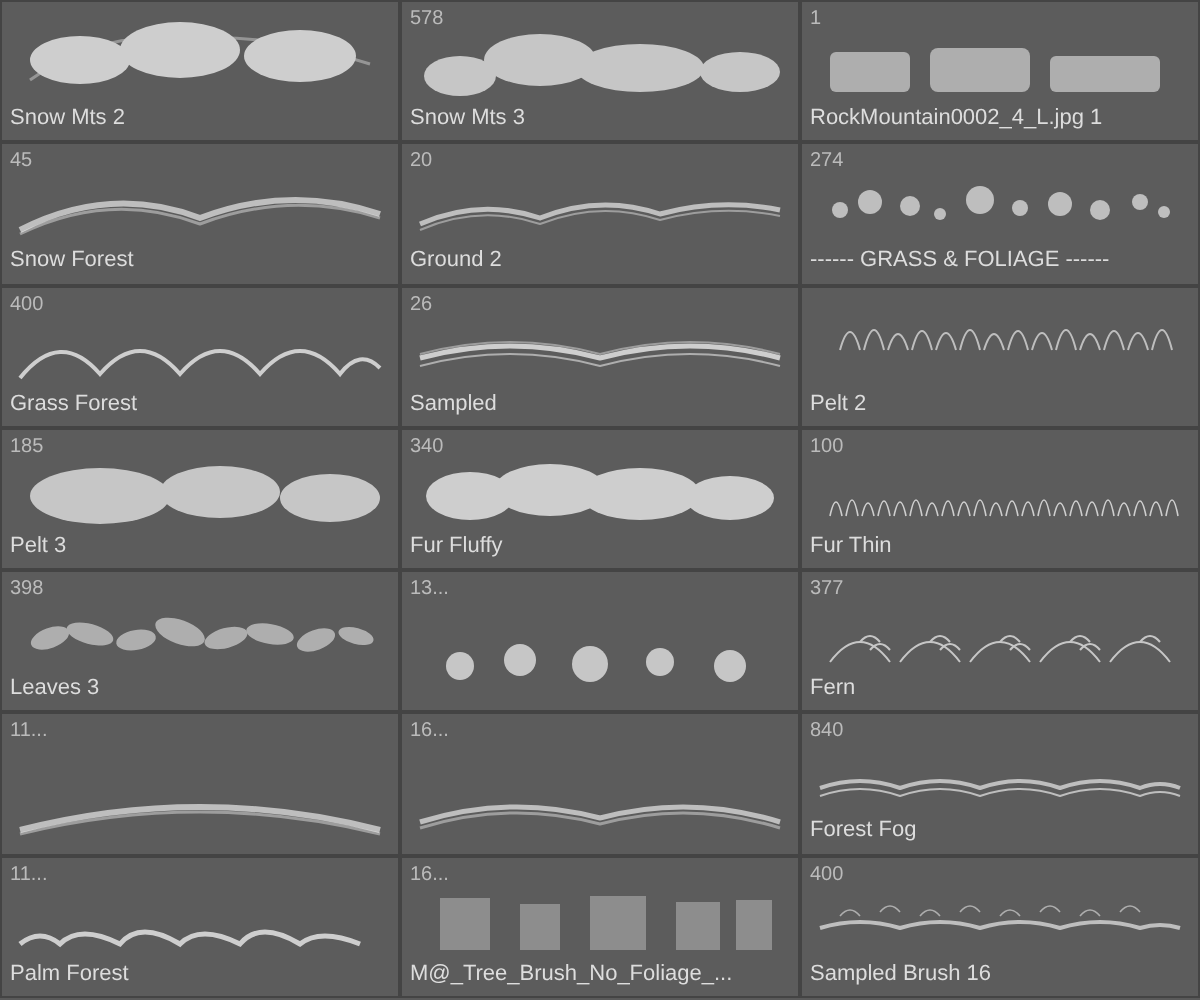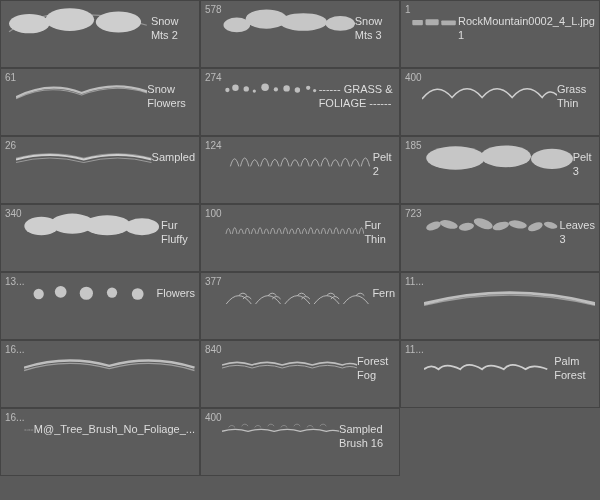--- a/index.html
+++ b/index.html
@@ -16,35 +16,35 @@
       display: grid;
       grid-template-columns: repeat(3, 1fr);
       width: 600px;
     }
     .cell {
       border: 1px solid #444;
       padding: 3px 4px 4px 4px;
       background: #5c5c5c;
       min-height: 68px;
       display: flex;
-      flex-direction: row;
+      flex-direction: column;
       justify-content: space-between;
       cursor: pointer;
       position: relative;
     }
     .cell-number {
       color: #bbb;
       font-size: 10px;
       line-height: 1.2;
     }
     .cell-name {
       color: #ddd;
       font-size: 11px;
       line-height: 1.3;
-      margin-top: 10px;
+      margin-top: 0;
     }
     .brush-preview {
       width: 100%;
       height: 36px;
       display: flex;
       align-items: center;
       justify-content: center;
       overflow: hidden;
     }
     .brush-preview svg {
@@ -91,28 +91,38 @@
           <g fill="white" opacity="0.5">
             <rect x="5" y="10" width="40" height="20" rx="3"></rect>
             <rect x="55" y="8" width="50" height="22" rx="4"></rect>
             <rect x="115" y="12" width="55" height="18" rx="3"></rect>
           </g>
         </svg>
       </div>
       <span class="cell-name">RockMountain0002_4_L.jpg 1</span>
     </div>
     <div class="cell">
-      <span class="cell-number">61</span>
+      <span class="cell-number">45</span>
       <div class="brush-preview">
         <svg viewBox="0 0 180 36">
           <path d="M0,28 Q45,5 90,22 Q135,5 180,20" stroke="white" stroke-width="3" fill="none" opacity="0.6"></path>
           <path d="M0,30 Q45,8 90,25 Q135,8 180,22" stroke="white" stroke-width="1.5" fill="none" opacity="0.4"></path>
         </svg>
       </div>
-      <span class="cell-name">Snow Flowers</span>
+      <span class="cell-name">Snow Forest</span>
+    </div>
+    <div class="cell">
+      <span class="cell-number">20</span>
+      <div class="brush-preview">
+        <svg viewBox="0 0 180 36">
+          <path d="M0,25 Q30,12 60,22 Q90,10 120,20 Q150,12 180,18" stroke="white" stroke-width="2.5" fill="none" opacity="0.6"></path>
+          <path d="M0,28 Q30,15 60,25 Q90,13 120,23 Q150,15 180,21" stroke="white" stroke-width="1" fill="none" opacity="0.4"></path>
+        </svg>
+      </div>
+      <span class="cell-name">Ground 2</span>
     </div>
     <div class="cell">
       <span class="cell-number">274</span>
       <div class="brush-preview">
         <svg viewBox="0 0 180 36">
           <g fill="white" opacity="0.6">
             <circle cx="10" cy="18" r="4"></circle>
             <circle cx="25" cy="14" r="6"></circle>
             <circle cx="45" cy="16" r="5"></circle>
             <circle cx="60" cy="20" r="3"></circle>
@@ -127,35 +137,34 @@
       </div>
       <span class="cell-name">------ GRASS &amp; FOLIAGE ------</span>
     </div>
     <div class="cell">
       <span class="cell-number">400</span>
       <div class="brush-preview">
         <svg viewBox="0 0 180 36">
           <path d="M0,30 Q20,5 40,28 Q60,5 80,28 Q100,5 120,28 Q140,5 160,28 Q170,15 180,25" stroke="white" stroke-width="2" fill="none" opacity="0.7"></path>
         </svg>
       </div>
-      <span class="cell-name">Grass Thin</span>
+      <span class="cell-name">Grass Forest</span>
     </div>
     <div class="cell">
       <span class="cell-number">26</span>
       <div class="brush-preview">
         <svg viewBox="0 0 180 36">
           <path d="M0,20 Q45,8 90,20 Q135,8 180,20" stroke="white" stroke-width="2.5" fill="none" opacity="0.7"></path>
           <path d="M0,24 Q45,12 90,24 Q135,12 180,24" stroke="white" stroke-width="1" fill="none" opacity="0.5"></path>
           <path d="M0,18 Q45,6 90,18 Q135,6 180,18" stroke="white" stroke-width="1" fill="none" opacity="0.4"></path>
         </svg>
       </div>
       <span class="cell-name">Sampled</span>
     </div>
     <div class="cell">
-      <span class="cell-number">124</span>
       <div class="brush-preview">
         <svg viewBox="0 0 180 36">
           <g stroke="white" stroke-width="1" fill="none" opacity="0.6">
             <path d="M10,28 Q15,10 20,28"></path>
             <path d="M22,28 Q27,8 32,28"></path>
             <path d="M34,28 Q39,12 44,28"></path>
             <path d="M46,28 Q51,9 56,28"></path>
             <path d="M58,28 Q63,11 68,28"></path>
             <path d="M70,28 Q75,8 80,28"></path>
             <path d="M82,28 Q87,12 92,28"></path>
@@ -224,21 +233,21 @@
             <path d="M149,28 Q152,15 155,28"></path>
             <path d="M157,28 Q160,13 163,28"></path>
             <path d="M165,28 Q168,14 171,28"></path>
             <path d="M173,28 Q176,12 179,28"></path>
           </g>
         </svg>
       </div>
       <span class="cell-name">Fur Thin</span>
     </div>
     <div class="cell">
-      <span class="cell-number">723</span>
+      <span class="cell-number">398</span>
       <div class="brush-preview">
         <svg viewBox="0 0 180 36">
           <g fill="white" opacity="0.5">
             <ellipse cx="15" cy="18" rx="10" ry="5" transform="rotate(-20,15,18)"></ellipse>
             <ellipse cx="35" cy="16" rx="12" ry="5" transform="rotate(15,35,16)"></ellipse>
             <ellipse cx="58" cy="19" rx="10" ry="5" transform="rotate(-10,58,19)"></ellipse>
             <ellipse cx="80" cy="15" rx="13" ry="6" transform="rotate(20,80,15)"></ellipse>
             <ellipse cx="103" cy="18" rx="11" ry="5" transform="rotate(-15,103,18)"></ellipse>
             <ellipse cx="125" cy="16" rx="12" ry="5" transform="rotate(10,125,16)"></ellipse>
             <ellipse cx="148" cy="19" rx="10" ry="5" transform="rotate(-20,148,19)"></ellipse>
@@ -254,21 +263,20 @@
         <svg viewBox="0 0 180 36">
           <g fill="white" opacity="0.65">
             <circle cx="20" cy="18" r="7"></circle>
             <circle cx="50" cy="15" r="8"></circle>
             <circle cx="85" cy="17" r="9"></circle>
             <circle cx="120" cy="16" r="7"></circle>
             <circle cx="155" cy="18" r="8"></circle>
           </g>
         </svg>
       </div>
-      <span class="cell-name">Flowers</span>
     </div>
     <div class="cell">
       <span class="cell-number">377</span>
       <div class="brush-preview">
         <svg viewBox="0 0 180 36">
           <g stroke="white" stroke-width="1" fill="none" opacity="0.65">
             <path d="M5,30 Q20,10 35,30"></path>
             <path d="M20,20 Q25,14 30,20"></path>
             <path d="M25,24 Q30,18 35,24"></path>
             <path d="M40,30 Q55,10 70,30"></path>

